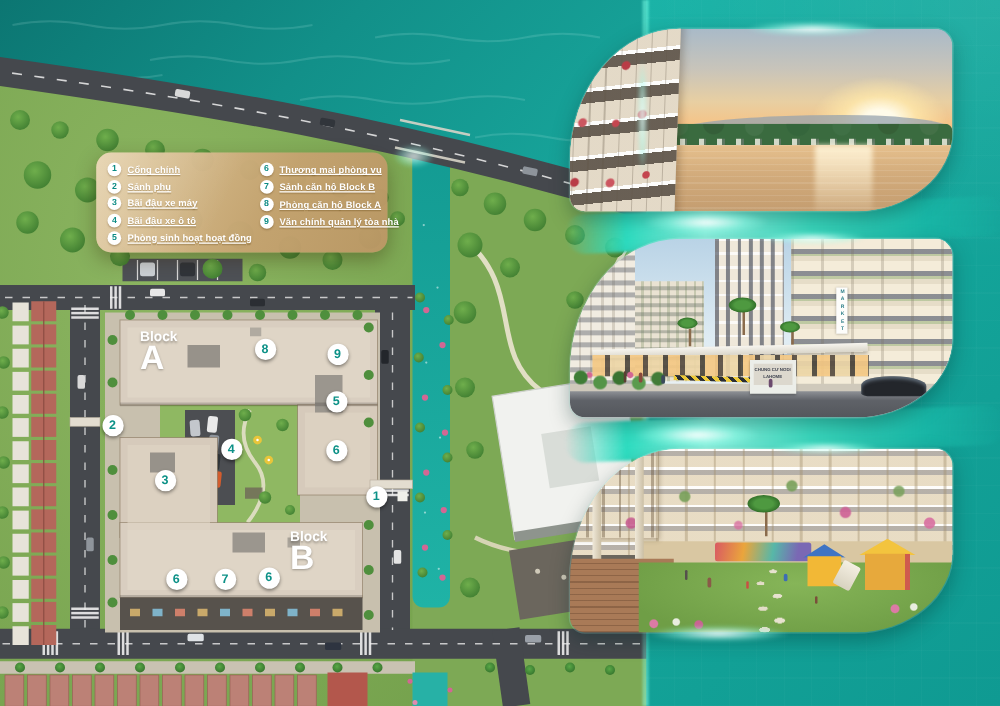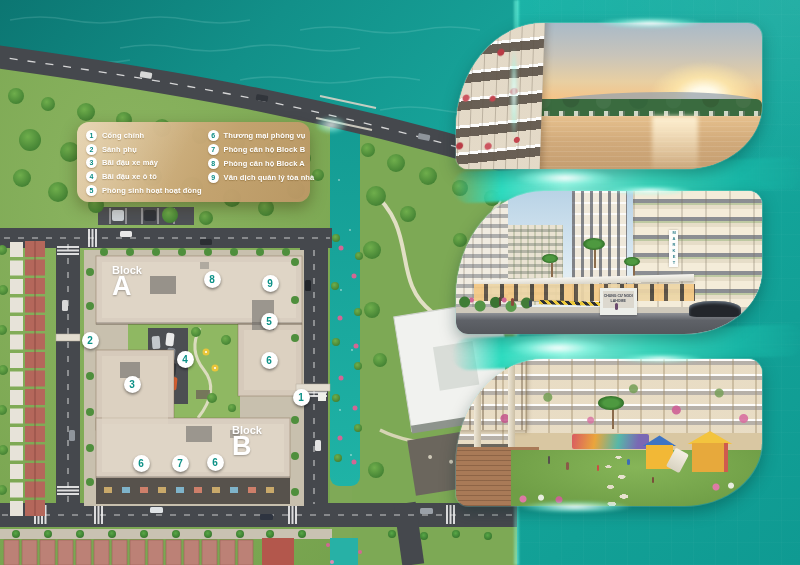--- a/index.html
+++ b/index.html
@@ -135,21 +135,21 @@
   .legend{position:absolute;left:77px;top:122px;width:233px;height:80px;z-index:5;border-radius:12px;
     background:linear-gradient(118deg,rgba(226,200,156,.97),rgba(198,162,112,.95) 60%,rgba(188,151,101,.95));
     box-shadow:0 6px 16px rgba(50,32,0,.35);padding:7px 9px 5px 9px;display:flex;gap:6px;}
   .legend::before{content:"";position:absolute;inset:0;border-radius:12px;
     background:linear-gradient(115deg,rgba(255,255,255,.28),rgba(255,255,255,0) 45%);}
   .lcol{display:flex;flex-direction:column;justify-content:flex-start;position:relative;}
   .lcol.c1{width:118px;}
   .lrow{display:flex;align-items:center;gap:5px;height:13.8px;}
   .lnum{width:11px;height:11px;border-radius:50%;background:#fff;color:#0b8b84;font-size:7px;font-weight:700;
     display:flex;align-items:center;justify-content:center;flex:none;box-shadow:0 1px 1.5px rgba(70,40,0,.3);}
-  .llab{font-size:7.5px;font-weight:700;color:#fff;letter-spacing:.1px;white-space:nowrap;text-shadow:0 1px 1px rgba(90,60,10,.35);}
+  .llab{font-size:7.5px;font-weight:700;color:#fff;letter-spacing:.1px;white-space:nowrap;text-shadow:0 1px 1px rgba(90,60,10,.35);text-decoration:underline;}
 
   
   .mk{position:absolute;width:17px;height:17px;border-radius:50%;background:#fff;z-index:5;
     display:flex;align-items:center;justify-content:center;color:#0c9187;font-weight:700;font-size:10px;
     box-shadow:0 1.5px 3px rgba(0,0,0,.45);}
   .blocklab{position:absolute;z-index:5;color:#fff;text-shadow:0 1px 2px rgba(0,0,0,.3);line-height:.85;}
   .blocklab .s{font-size:11px;font-weight:600;display:block;}
   .blocklab .b{font-size:27px;font-weight:700;display:block;}
 </style>
 </head>
@@ -585,29 +585,29 @@
           <span class="llab">Phòng sinh hoạt hoạt đồng</span>
         </div>
     </div>
     <div class="lcol">
       <div class="lrow">
           <span class="lnum">6</span>
           <span class="llab">Thương mại phòng vụ</span>
         </div>
       <div class="lrow">
           <span class="lnum">7</span>
-          <span class="llab">Phòng căn hộ Block B</span>
+          <span class="llab">Sảnh căn hộ Block B</span>
         </div>
       <div class="lrow">
           <span class="lnum">8</span>
           <span class="llab">Phòng căn hộ Block A</span>
         </div>
       <div class="lrow">
           <span class="lnum">9</span>
-          <span class="llab">Văn dịch quản lý tòa nhà</span>
+          <span class="llab">Văn chính quản lý tòa nhà</span>
         </div>
     </div>
   </div>
 
   <div class="mk" style="left:81.5px;top:331.5px;">2</div>
   <div class="mk" style="left:203.5px;top:270.5px;">8</div>
   <div class="mk" style="left:261.5px;top:274.5px;">9</div>
   <div class="mk" style="left:260.5px;top:312.5px;">5</div>
   <div class="mk" style="left:260.5px;top:351.5px;">6</div>
   <div class="mk" style="left:176.5px;top:350.5px;">4</div>

